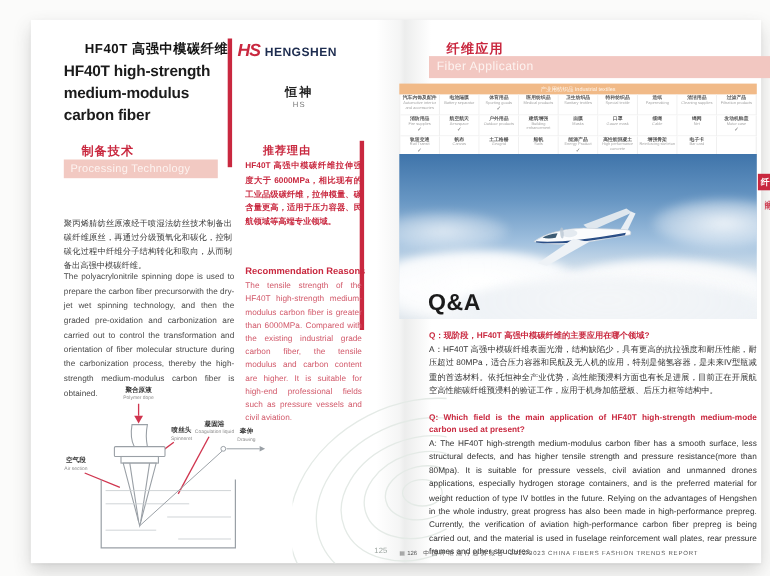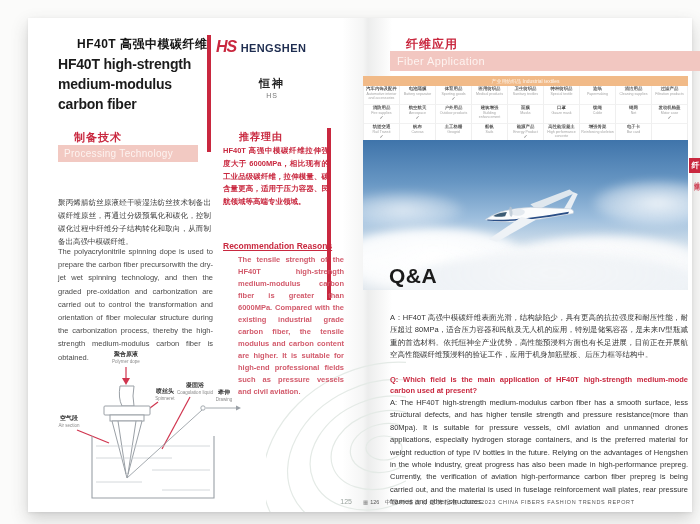--- a/index.html
+++ b/index.html
@@ -30,22 +30,22 @@
   .logo-cn{left:188px;top:58px;width:112px;text-align:center;font-size:11px;font-weight:bold;color:#222;letter-spacing:2px;}
   .logo-abbr{left:188px;top:74px;width:112px;text-align:center;font-size:7px;color:#777;letter-spacing:1px;}
   .sec-head{font-size:11px;font-weight:bold;color:#c9283f;letter-spacing:1px;margin-left:16px;}
   .proc-head{left:30px;top:112px;}
   .pink-banner{left:30px;top:127px;width:140px;height:17px;background:#f2c9c2;color:#fdf3f0;
     font-size:10px;line-height:17px;padding-left:6px;box-sizing:border-box;letter-spacing:.3px;}
   .body-cn{left:30px;top:167px;width:153px;font-size:7.5px;line-height:13px;color:#3a3a3a;text-align:justify;margin-top:11px;}
   .body-en{left:30px;top:227px;width:155px;font-size:7.5px;line-height:13.2px;color:#4a4a4a;text-align:justify;}
   .rec-head{left:195px;top:112px;font-size:10px;}
   .rec-cn{left:195px;top:127px;width:106px;font-size:7.5px;line-height:12.8px;color:#c9283f;font-weight:bold;text-align:justify;}
-  .rec-head-en{left:195px;top:223px;font-size:8.5px;font-weight:bold;color:#c9283f;text-decoration:underline;}
-  .rec-en{left:210px;top:236px;width:106px;font-size:7.5px;line-height:12px;color:#d25a6b;text-align:justify;font-weight:bold;}
+  .rec-head-en{left:195px;top:223px;font-size:8.5px;font-weight:bold;color:#c9283f;}
+  .rec-en{left:195px;top:236px;width:106px;font-size:7.5px;line-height:12px;color:#d25a6b;text-align:justify;}
   .pagenum-left{left:300px;top:480px;width:24px;text-align:right;font-size:7px;color:#9aa39e;}
   .diagram{left:24px;top:328px;}
   
   .fiber-head{left:362px;top:18px;font-size:12px;}
   .fiber-banner{left:362px;top:33px;width:356px;height:20px;background:#f2c7c1;color:#fdf3f0;
     font-size:11px;line-height:20px;padding-left:7px;box-sizing:border-box;letter-spacing:.4px;}
   .app-table{left:335px;top:58px;width:325px;}
   .table-banner{height:10px;background:#f1ba88;color:#fdf6ee;text-align:center;overflow:hidden;}
   .table-banner .tiny-inner{font-size:9px;line-height:18px;}
   .grid{display:grid;grid-template-columns:repeat(9,1fr);border-left:1px solid #efefef;}
@@ -359,20 +359,21 @@
         <path d="M16,36 Q40,40 98,34 L97,36 Q40,42 16,37 Z" fill="#2a4e86"></path>
         <path d="M22,33 Q28,30 36,30 L34,34 Q27,35 22,33 Z" fill="#3c5b74"></path>
         <polygon points="50,36 16,56 24,59 64,40" fill="#eef2f6"></polygon>
         <ellipse cx="47" cy="31" rx="7" ry="3.5" fill="#e4eaf0"></ellipse>
         <ellipse cx="40" cy="30" rx="1.6" ry="5" fill="#b9c6d2" opacity=".8"></ellipse>
       </g>
     </svg>
     <div class="qa-big">Q&amp;A</div>
   </div>
 
+  <div class="abs q-line q1">Q：现阶段，HF40T 高强中模碳纤维的主要应用在哪个领域?</div>
   <div class="abs a-line a1">A：HF40T 高强中模碳纤维表面光滑，结构缺陷少，具有更高的抗拉强度和耐压性能，耐压超过 80MPa，适合压力容器和民航及无人机的应用，特别是储氢容器，是未来IV型瓶减重的首选材料。依托恒神全产业优势，高性能预浸料方面也有长足进展，目前正在开展航空高性能碳纤维预浸料的验证工作，应用于机身加筋壁板、后压力框等结构中。</div>
   <div class="abs q-line q2">Q: Which field is the main application of HF40T high-strength medium-mode carbon used at present?</div>
   <div class="abs a-line a2">A: The HF40T high-strength medium-modulus carbon fiber has a smooth surface, less structural defects, and has higher tensile strength and pressure resistance(more than 80Mpa). It is suitable for pressure vessels, civil aviation and unmanned drones applications, especially hydrogen storage containers, and is the preferred material for weight reduction of type IV bottles in the future. Relying on the advantages of Hengshen in the whole industry, great progress has also been made in high-performance prepreg. Currently, the verification of aviation high-performance carbon fiber prepreg is being carried out, and the material is used in fuselage reinforcement wall plates, rear pressure frames and other structures.</div>
 
   <div class="abs footer">
     <div class="tiny-inner">
       <span class="footer-icon">▦</span><span>126</span><span class="footer-cn">中国纤维流行趋势报告</span><span class="footer-en">2022/2023 CHINA FIBERS FASHION TRENDS REPORT</span>
     </div>
   </div>
 

